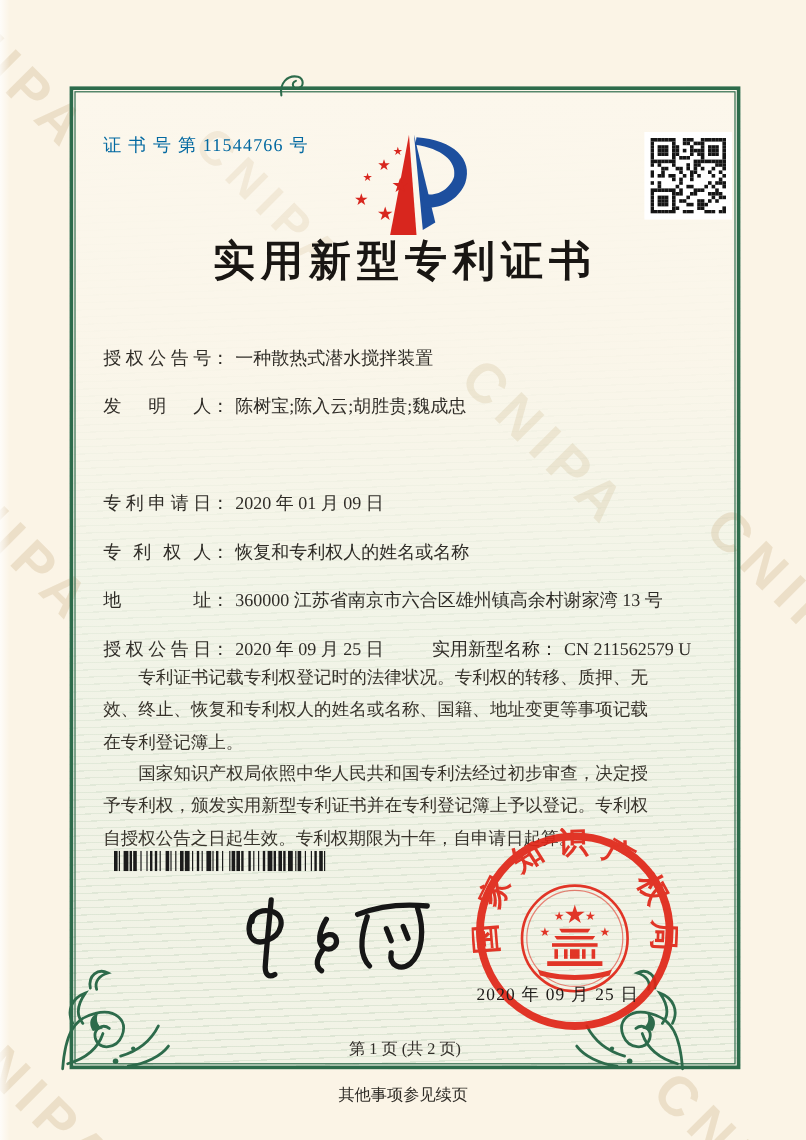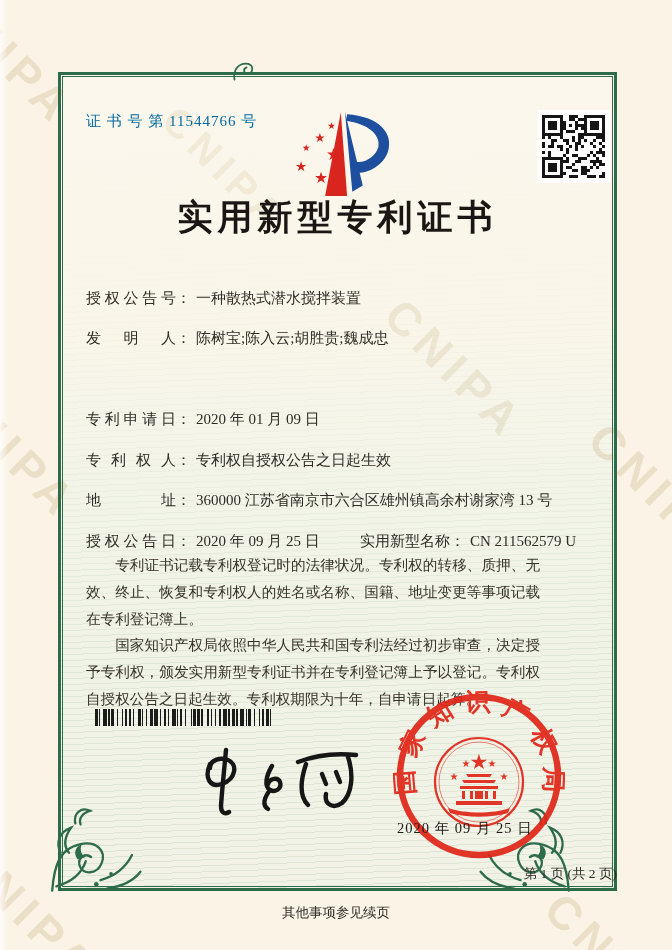--- a/index.html
+++ b/index.html
@@ -47,21 +47,21 @@
   .barcode{position:absolute;left:95px;top:709px;width:178px;height:17px;display:flex;
            overflow:hidden;z-index:4;}
   .barcode i{display:block;height:100%;}
 
   .signer{left:88px;top:766px;font-size:16px;line-height:31px;letter-spacing:2px;color:#23211e;z-index:4;}
   .signature{left:198px;top:742px;z-index:5;}
 
   .seal{left:393px;top:690px;z-index:5;}
   .seal-date{left:397px;top:819px;font-size:14.5px;letter-spacing:1px;color:#1d1b18;z-index:6;white-space:nowrap;}
 
-  .page-info{left:58px;top:865px;width:559px;text-align:right;font-size:13.5px;color:#2f2c27;z-index:4;}
+  .page-info{left:58px;top:865px;width:559px;text-align:center;font-size:13.5px;color:#2f2c27;z-index:4;}
   .note{left:0;top:904px;width:672px;text-align:center;font-size:13.5px;color:#2f2c27;z-index:4;}
 
   .edge-light{left:0;top:0;width:8px;height:100%;z-index:7;
               background:linear-gradient(90deg,rgba(255,255,255,.75),rgba(255,255,255,0));}
 </style>
 </head>
 <body>
 
 <div class="page">
 
@@ -350,21 +350,21 @@
   <div class="row" style="top:289px;">
     <span class="lab">授权公告号</span><span class="colon">：</span><span>一种散热式潜水搅拌装置</span>
   </div>
   <div class="row" style="top:329px;">
     <span class="lab">发明人</span><span class="colon">：</span><span>陈树宝;陈入云;胡胜贵;魏成忠</span>
   </div>
   <div class="row" style="top:410px;">
     <span class="lab">专利申请日</span><span class="colon">：</span><span>2020 年 01 月 09 日</span>
   </div>
   <div class="row" style="top:451px;">
-    <span class="lab">专利权人</span><span class="colon">：</span><span>专利权自授权公告之日起生效</span>
+    <span class="lab">专利权人</span><span class="colon">：</span><span>恢复和专利权人的姓名或名称</span>
   </div>
   <div class="row" style="top:491px;">
     <span class="lab">地址</span><span class="colon">：</span><span>360000 江苏省南京市六合区雄州镇高余村谢家湾 13 号</span>
   </div>
   <div class="row" style="top:532px;">
     <span class="lab">授权公告日</span><span class="colon">：</span><span>2020 年 09 月 25 日</span>
     <span class="grant2">
       <span class="lab">实用新型名称</span><span class="colon">：</span><span>CN 211562579 U</span>
     </span>
   </div>

